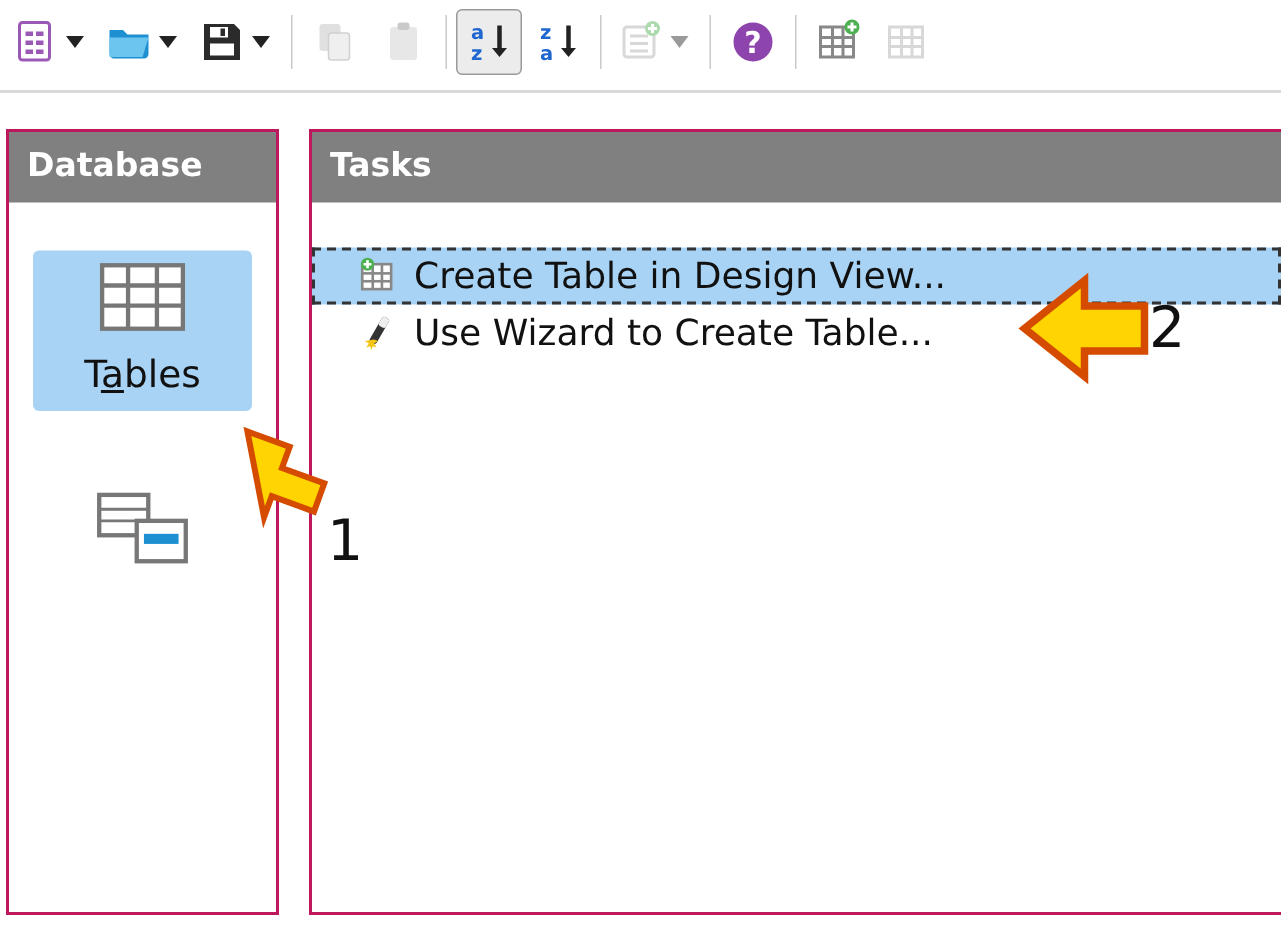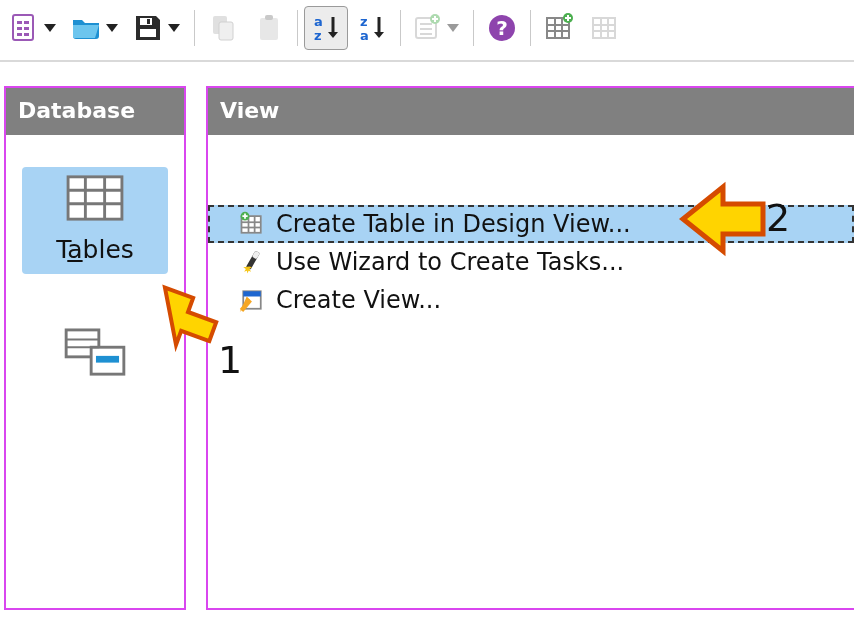--- a/index.html
+++ b/index.html
@@ -51,21 +51,21 @@
   .disabled { opacity: 0.45; }
 
   
   .panels {
     display: flex;
     padding: 24px 0 0 4px;
     gap: 20px;
     height: calc(100% - 70px);
   }
   .panel {
-    border: 2px solid #d946ef;
+    border: 2px solid #be185d;
     display: flex;
     flex-direction: column;
     background: #fff;
   }
   .panel-db { width: 182px; }
   .panel-tasks { flex: 1; border-right: none; }
   .panel-header {
     background: #808080;
     color: #fff;
     font-weight: bold;
@@ -108,21 +108,20 @@
     height: 38px;
     padding-left: 30px;
     gap: 10px;
     font-size: 24px;
     color: #111;
   }
   .task-row.selected {
     background: #a8d3f4;
     outline: 2px dashed #333;
     outline-offset: -2px;
-    margin-top: 40px;
   }
   .task-row svg { width: 28px; height: 28px; flex: 0 0 28px; }
 
   
   .callout {
     position: absolute;
     pointer-events: none;
   }
   .callout svg { overflow: visible; }
   .callout .num {
@@ -276,21 +275,21 @@
           <line x1="2" y1="12" x2="36" y2="12" stroke="#777" stroke-width="2"></line>
           <line x1="2" y1="20" x2="36" y2="20" stroke="#777" stroke-width="2"></line>
         </svg>
       </div>
 
 
     </div>
   </div>
 
   <div class="panel panel-tasks">
-    <div class="panel-header">View</div>
+    <div class="panel-header">Tasks</div>
     <div class="tasks-body">
 
       <div class="task-row selected">
         <svg viewBox="0 0 32 32">
           <rect x="4" y="7" width="22" height="19" fill="#fff" stroke="#888" stroke-width="2"></rect>
           <line x1="4" y1="14" x2="26" y2="14" stroke="#888" stroke-width="2"></line>
           <line x1="4" y1="20" x2="26" y2="20" stroke="#888" stroke-width="2"></line>
           <line x1="12" y1="7" x2="12" y2="26" stroke="#888" stroke-width="2"></line>
           <line x1="19" y1="7" x2="19" y2="26" stroke="#888" stroke-width="2"></line>
           <circle cx="8" cy="7" r="5" fill="#4caf50"></circle>
@@ -298,32 +297,23 @@
         </svg>
         <span>Create Table in Design View...</span>
       </div>
 
       <div class="task-row">
         <svg viewBox="0 0 32 32">
           <rect x="14" y="3" width="6" height="22" rx="2" transform="rotate(30 17 14)" fill="#333"></rect>
           <rect x="14" y="3" width="6" height="8" rx="2" transform="rotate(30 17 14)" fill="#eee"></rect>
           <path d="M6 22l3 2-2 3 3-1 1 3 1-3 3 1-2-3 3-2-3-1z" fill="#f5c518"></path>
         </svg>
-        <span>Use Wizard to Create Tasks...</span>
+        <span>Use Wizard to Create Table...</span>
       </div>
 
-      <div class="task-row">
-        <svg viewBox="0 0 32 32">
-          <rect x="6" y="6" width="20" height="20" fill="#fff" stroke="#888" stroke-width="2"></rect>
-          <rect x="6" y="6" width="20" height="6" fill="#1e66d0"></rect>
-          <path d="M4 28 L14 16" stroke="#f5a623" stroke-width="5"></path>
-          <path d="M2 30 L14 16 L10 12z" fill="#f5a623"></path>
-        </svg>
-        <span>Create View...</span>
-      </div>
 
     </div>
   </div>
 </div>
 
 <div class="callout" style="left:148px; top:272px;">
   <svg width="80" height="80" viewBox="0 0 80 80">
     <path d="M10 20 L40 20 L40 5 L70 55 L40 55 L40 40 L10 40 Z" transform="rotate(200 40 40)" fill="#ffd400" stroke="#d54b00" stroke-width="4"></path>
   </svg>
   <span class="num" style="left:70px; top:66px;">1</span>

